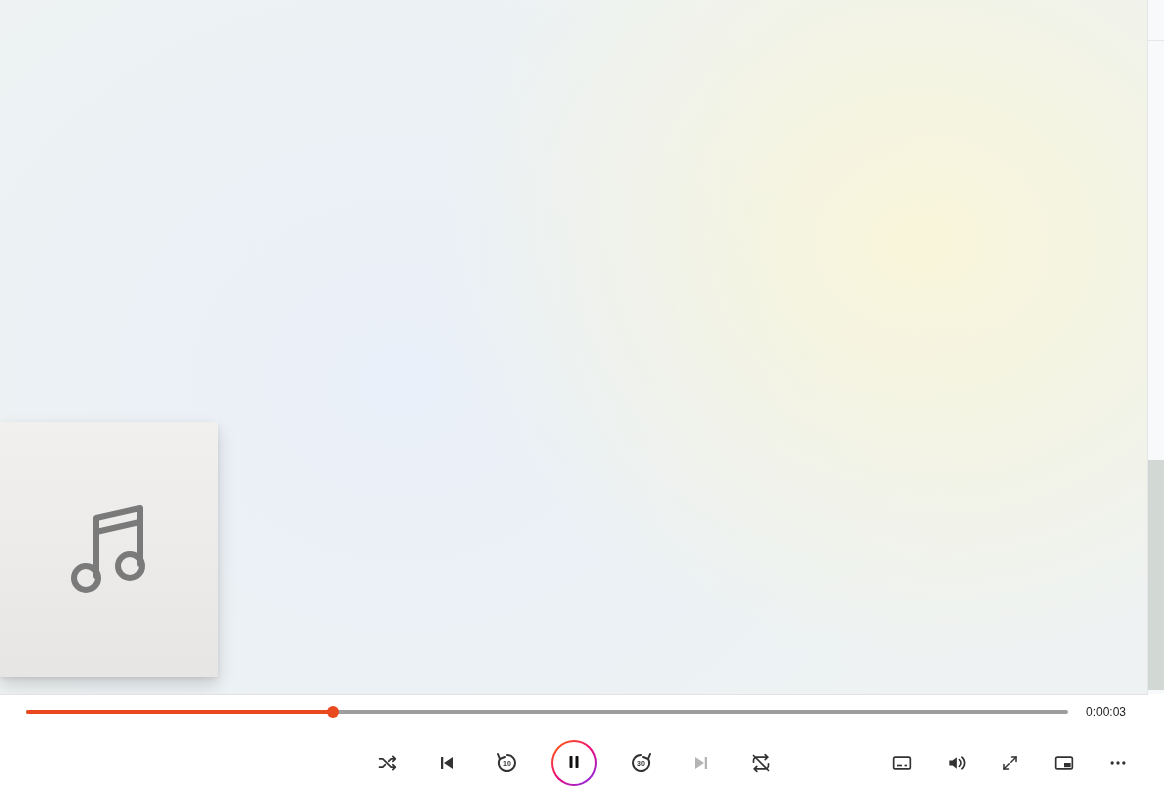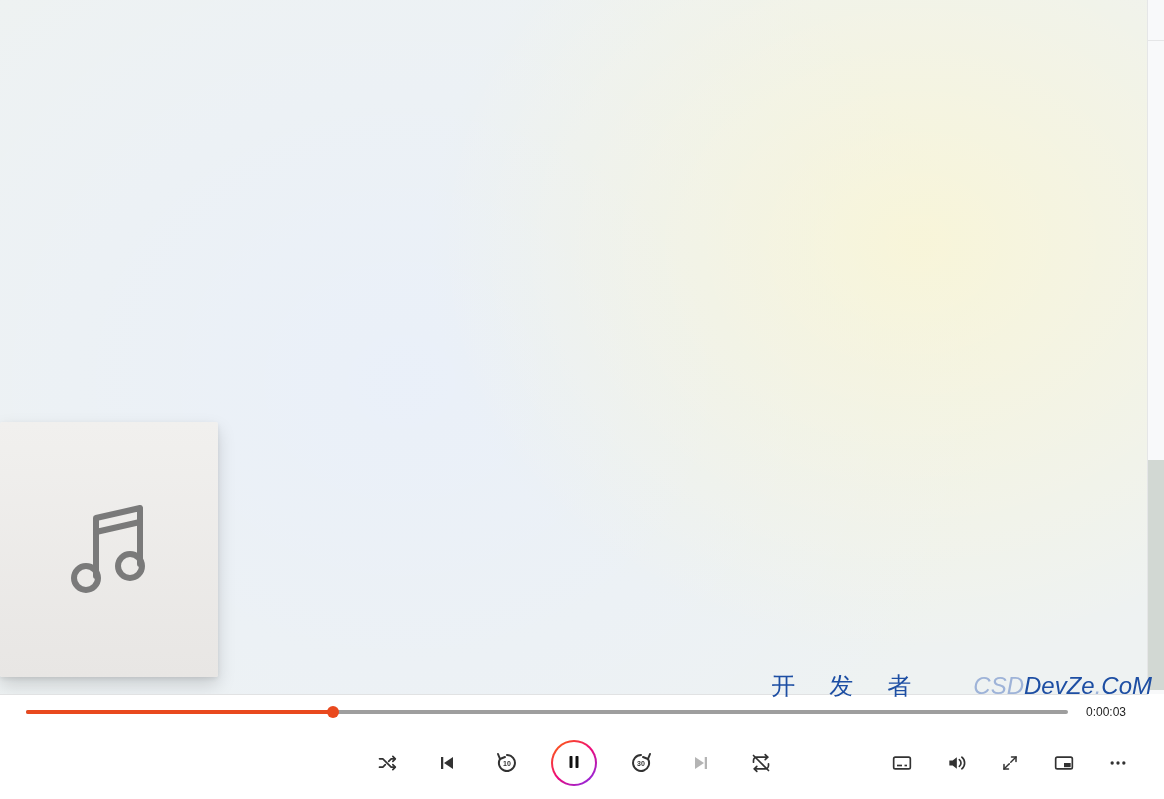--- a/index.html
+++ b/index.html
@@ -317,20 +317,14 @@
           <svg width="20" height="20" viewBox="0 0 24 24" fill="currentColor">
             <circle cx="5" cy="12" r="2"></circle>
               <circle cx="12" cy="12" r="2"></circle>
               <circle cx="19" cy="12" r="2"></circle>
           </svg>
         </span>
       </button>
     </div>
   </div>
 
-  <div class="watermark">
-    <span class="wm-cn">开发者</span>
-    <span class="wm-en">
-      <span class="dim">CSD</span><span>DevZe</span><span class="dim">.</span><span>CoM</span>
-    </span>
-  </div>
 
 </div>
 
 </body></html>

